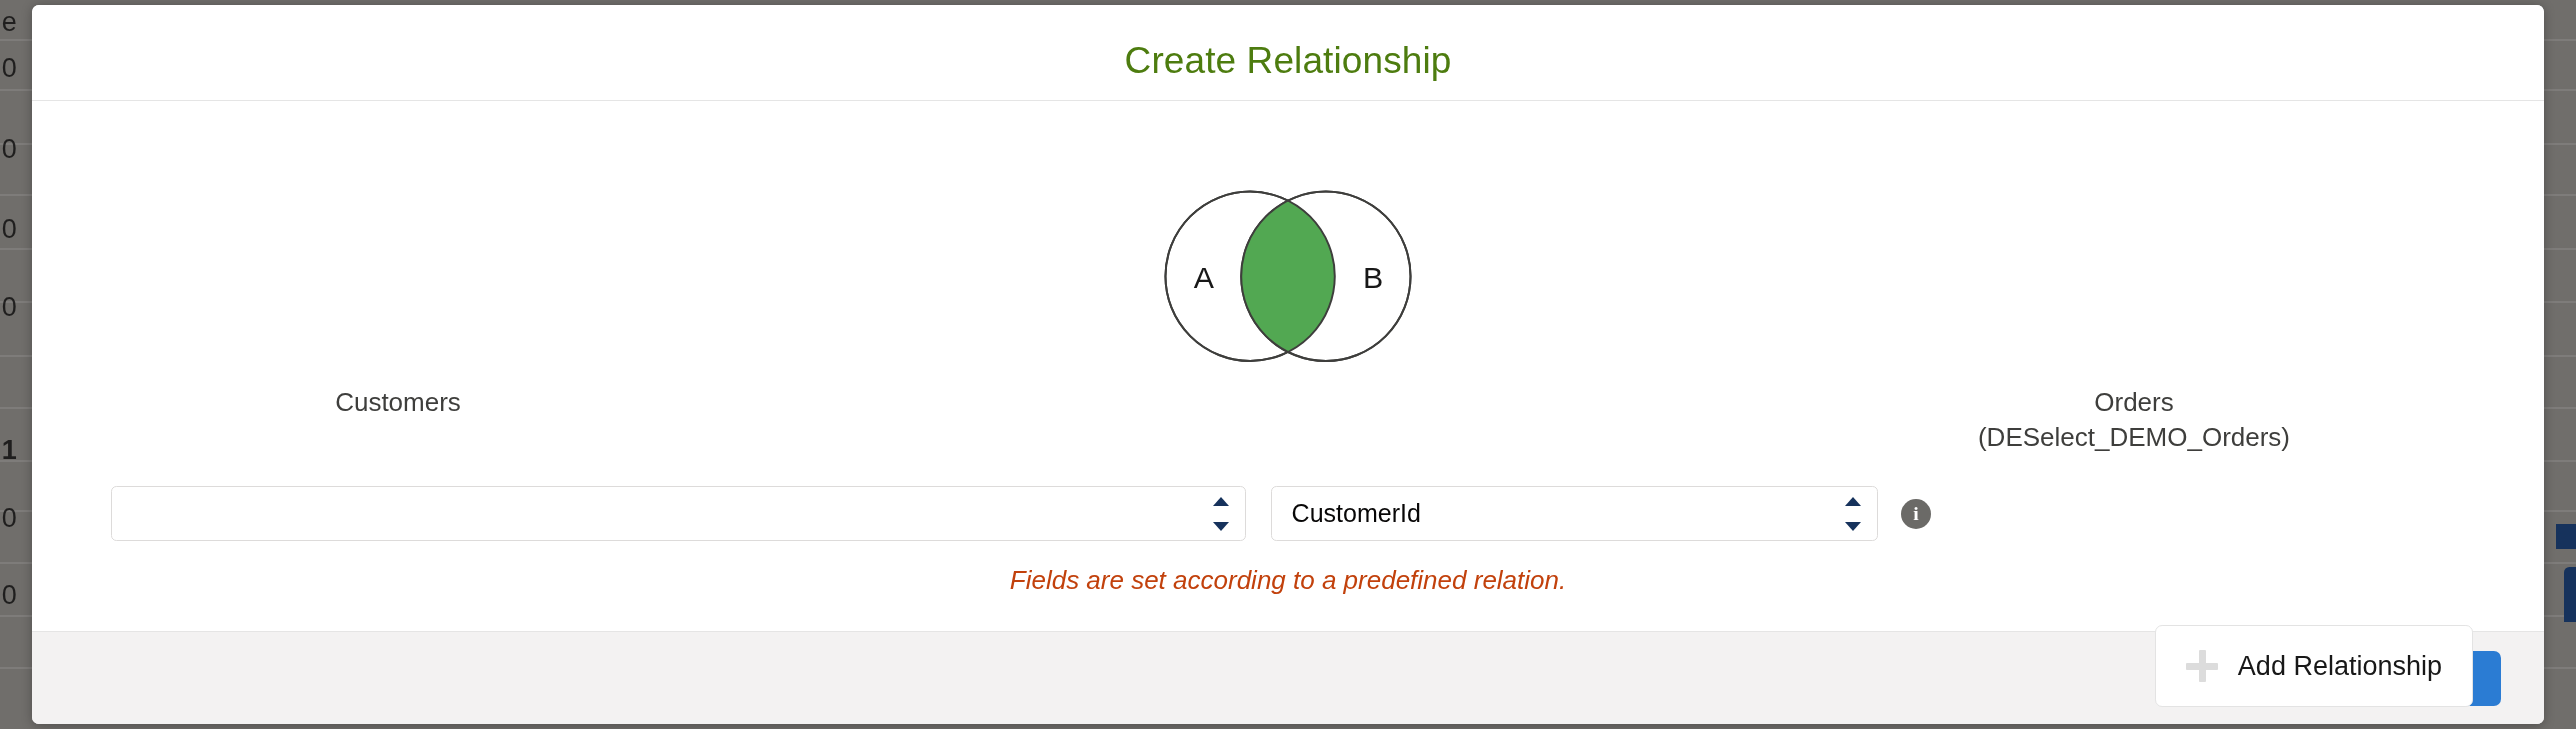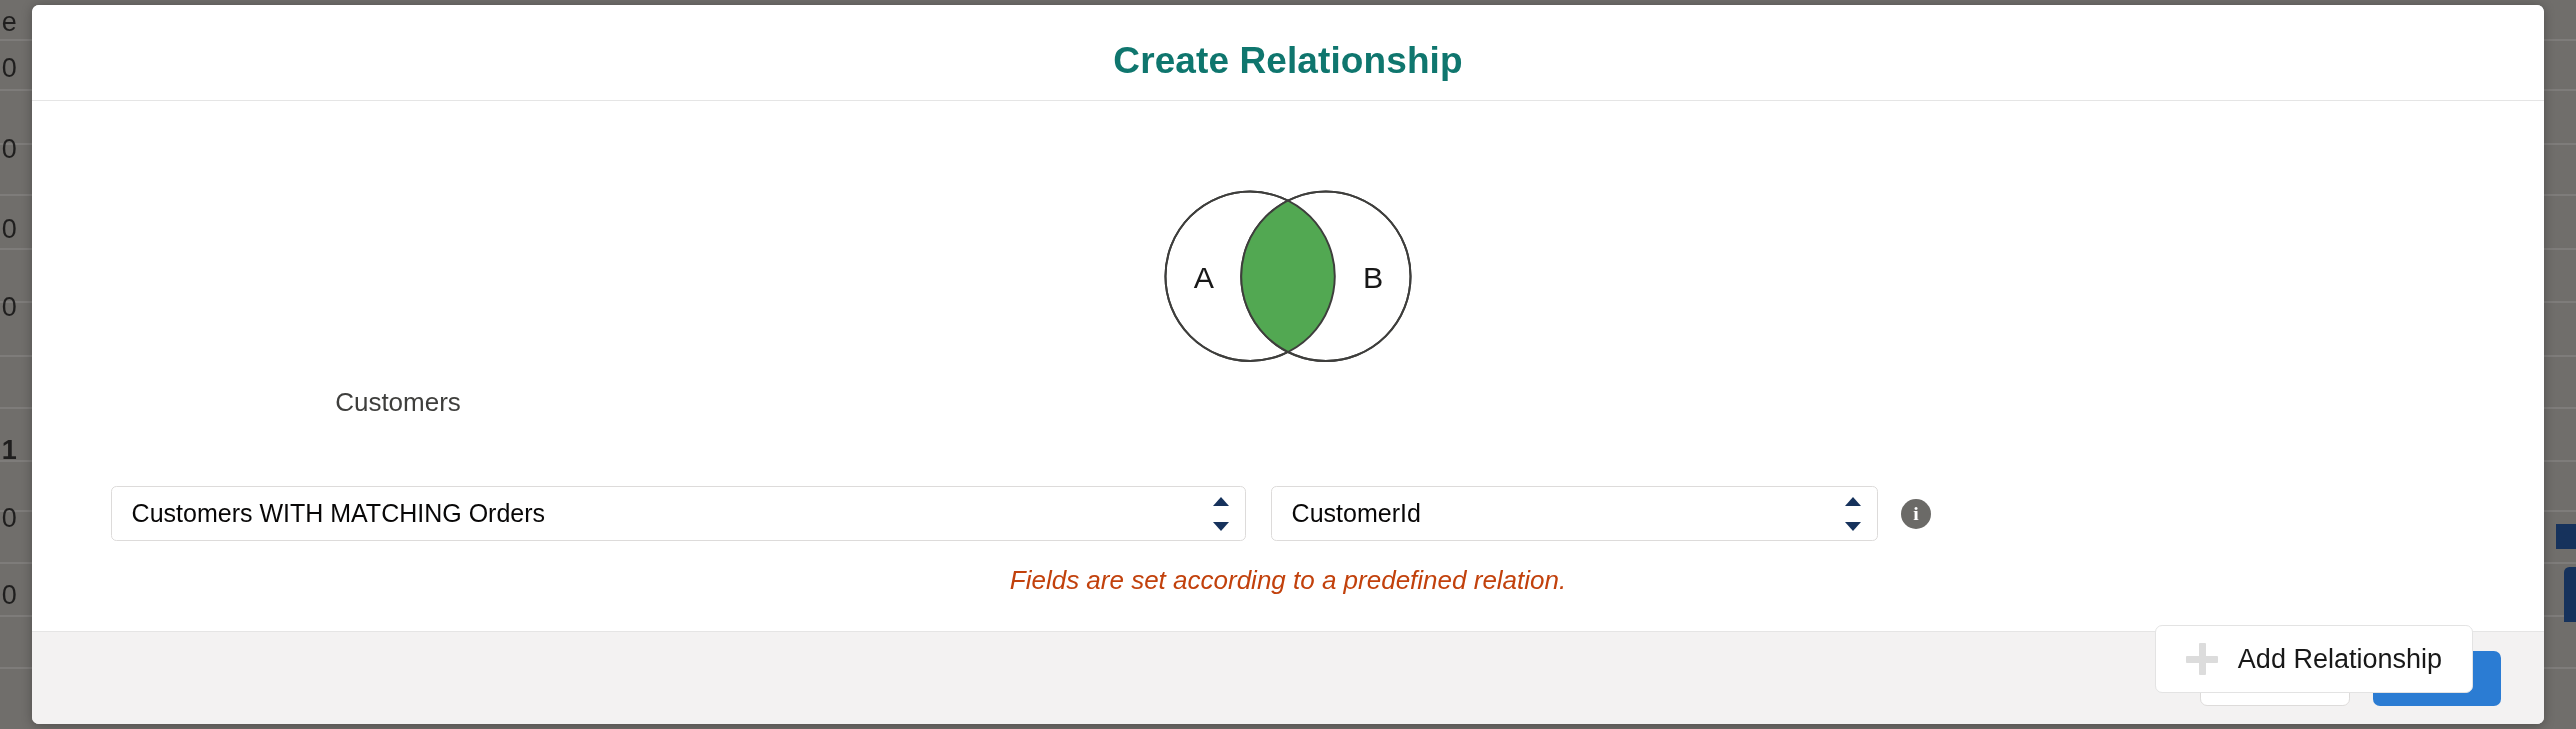--- a/index.html
+++ b/index.html
@@ -60,22 +60,22 @@
     height: 96px;
     flex: 0 0 96px;
     display: flex;
     align-items: center;
     justify-content: center;
     border-bottom: 1.8px solid #e5e5e5;
     background: #fff;
   }
   .modal-title {
     font-size: 37px;
-    font-weight: 700;
-    color: #0f766e;
+    font-weight: 400;
+    color: #4d7c0f;
     letter-spacing: 0.1px;
     margin-top: 17px;
   }
 
   .modal-body {
     flex: 1 1 auto;
     position: relative;
     background: #fff;
     padding: 0;
   }
@@ -187,21 +187,21 @@
   
   .add-row {
     position: absolute;
     top: 524px;
     right: 71px;
   }
   .btn-add {
     display: inline-flex;
     align-items: center;
     gap: 19.6px;
-    height: 68px;
+    height: 82px;
     padding: 0 30px;
     background: #ffffff;
     border: 1.8px solid #e3e3e3;
     border-radius: 7.1px;
     font-size: 27px;
     color: #181818;
     cursor: pointer;
   }
   .plus-icon {
     position: relative;
@@ -316,27 +316,30 @@
           <text id="venn-a" x="48" y="113" font-family="Liberation Sans, sans-serif" font-size="34" fill="#181818" text-anchor="middle">A</text>
           <text id="venn-b" x="238" y="113" font-family="Liberation Sans, sans-serif" font-size="34" fill="#181818" text-anchor="middle">B</text>
         </svg>
       </div>
     </div>
 
     <div class="labels-row">
       <div class="label-col left">
         <span class="label-name">Customers</span>
       </div>
+      <div class="label-col right">
+        <span class="label-name">Orders</span>
+        <span class="label-sub">(DESelect_DEMO_Orders)</span>
+      </div>
     </div>
 
     <div class="controls-row">
 
 
       <div class="sel sel-middle">
-        <span class="sel-value">Customers WITH MATCHING Orders</span>
         <span class="stepper">
           <span class="up"></span>
             <span class="down"></span>
         </span>
       </div>
 
       <div class="sel sel-right">
         <span class="sel-value">CustomerId</span>
         <span class="stepper">
           <span class="up"></span>

